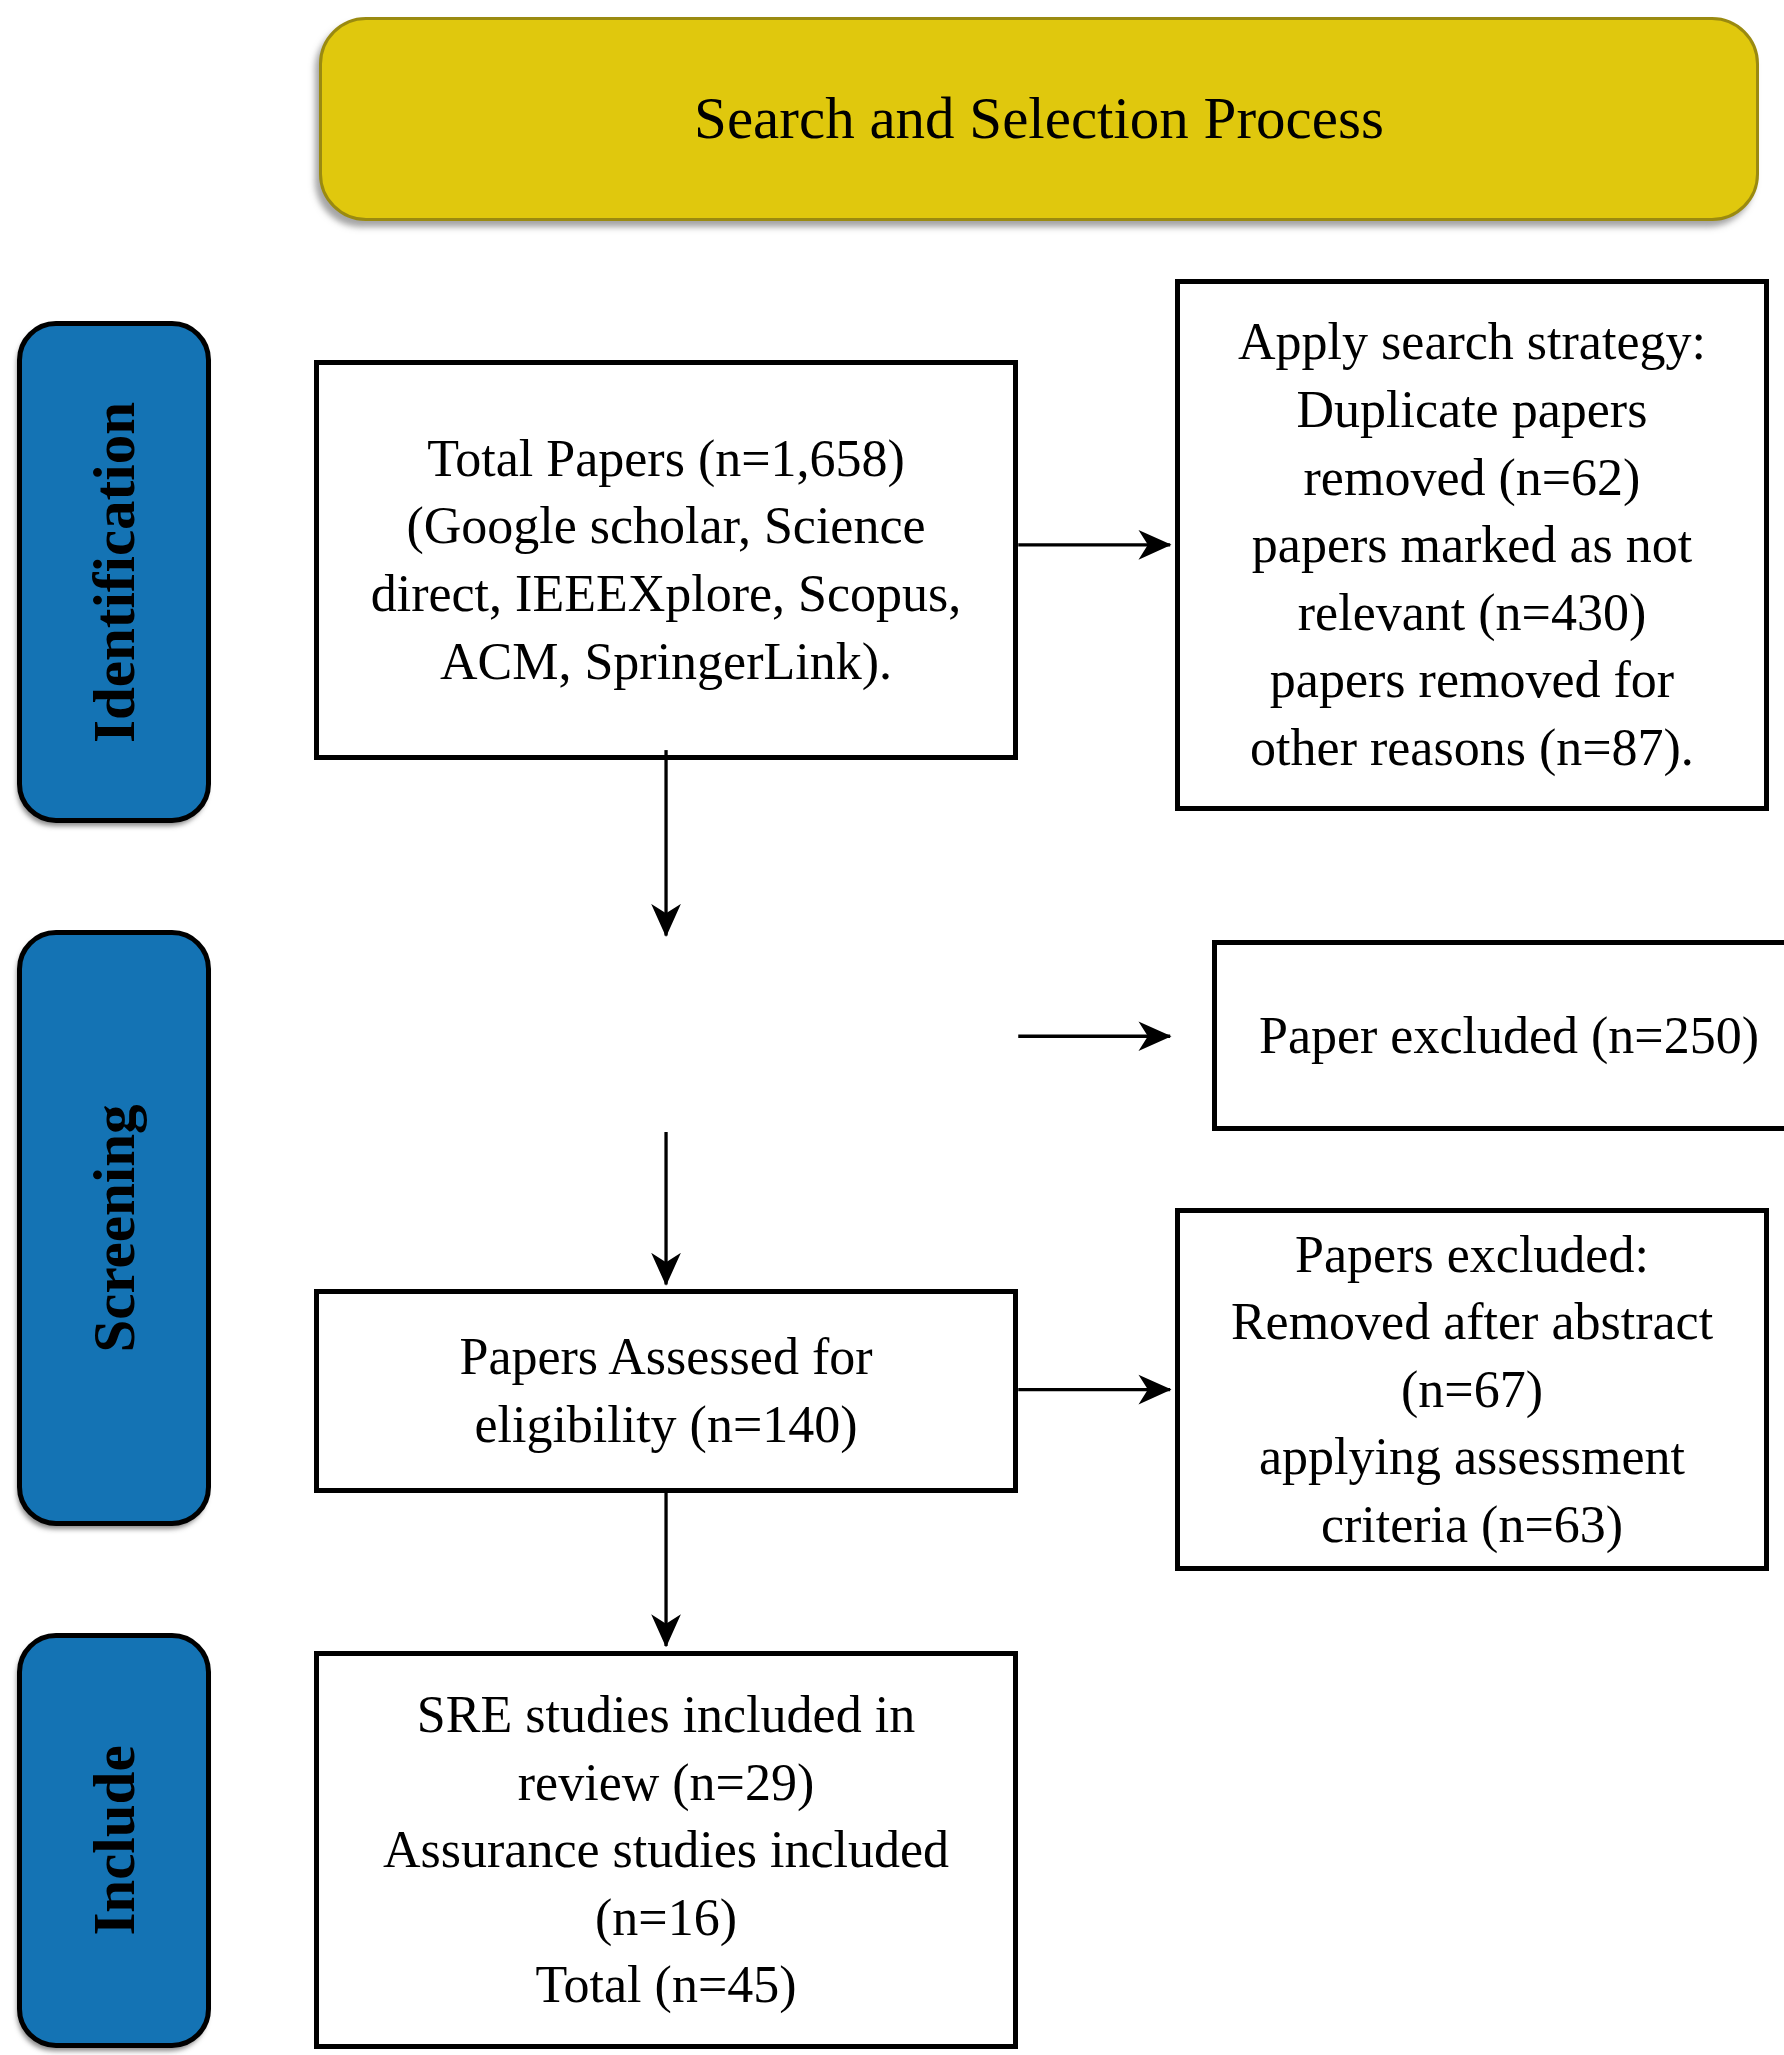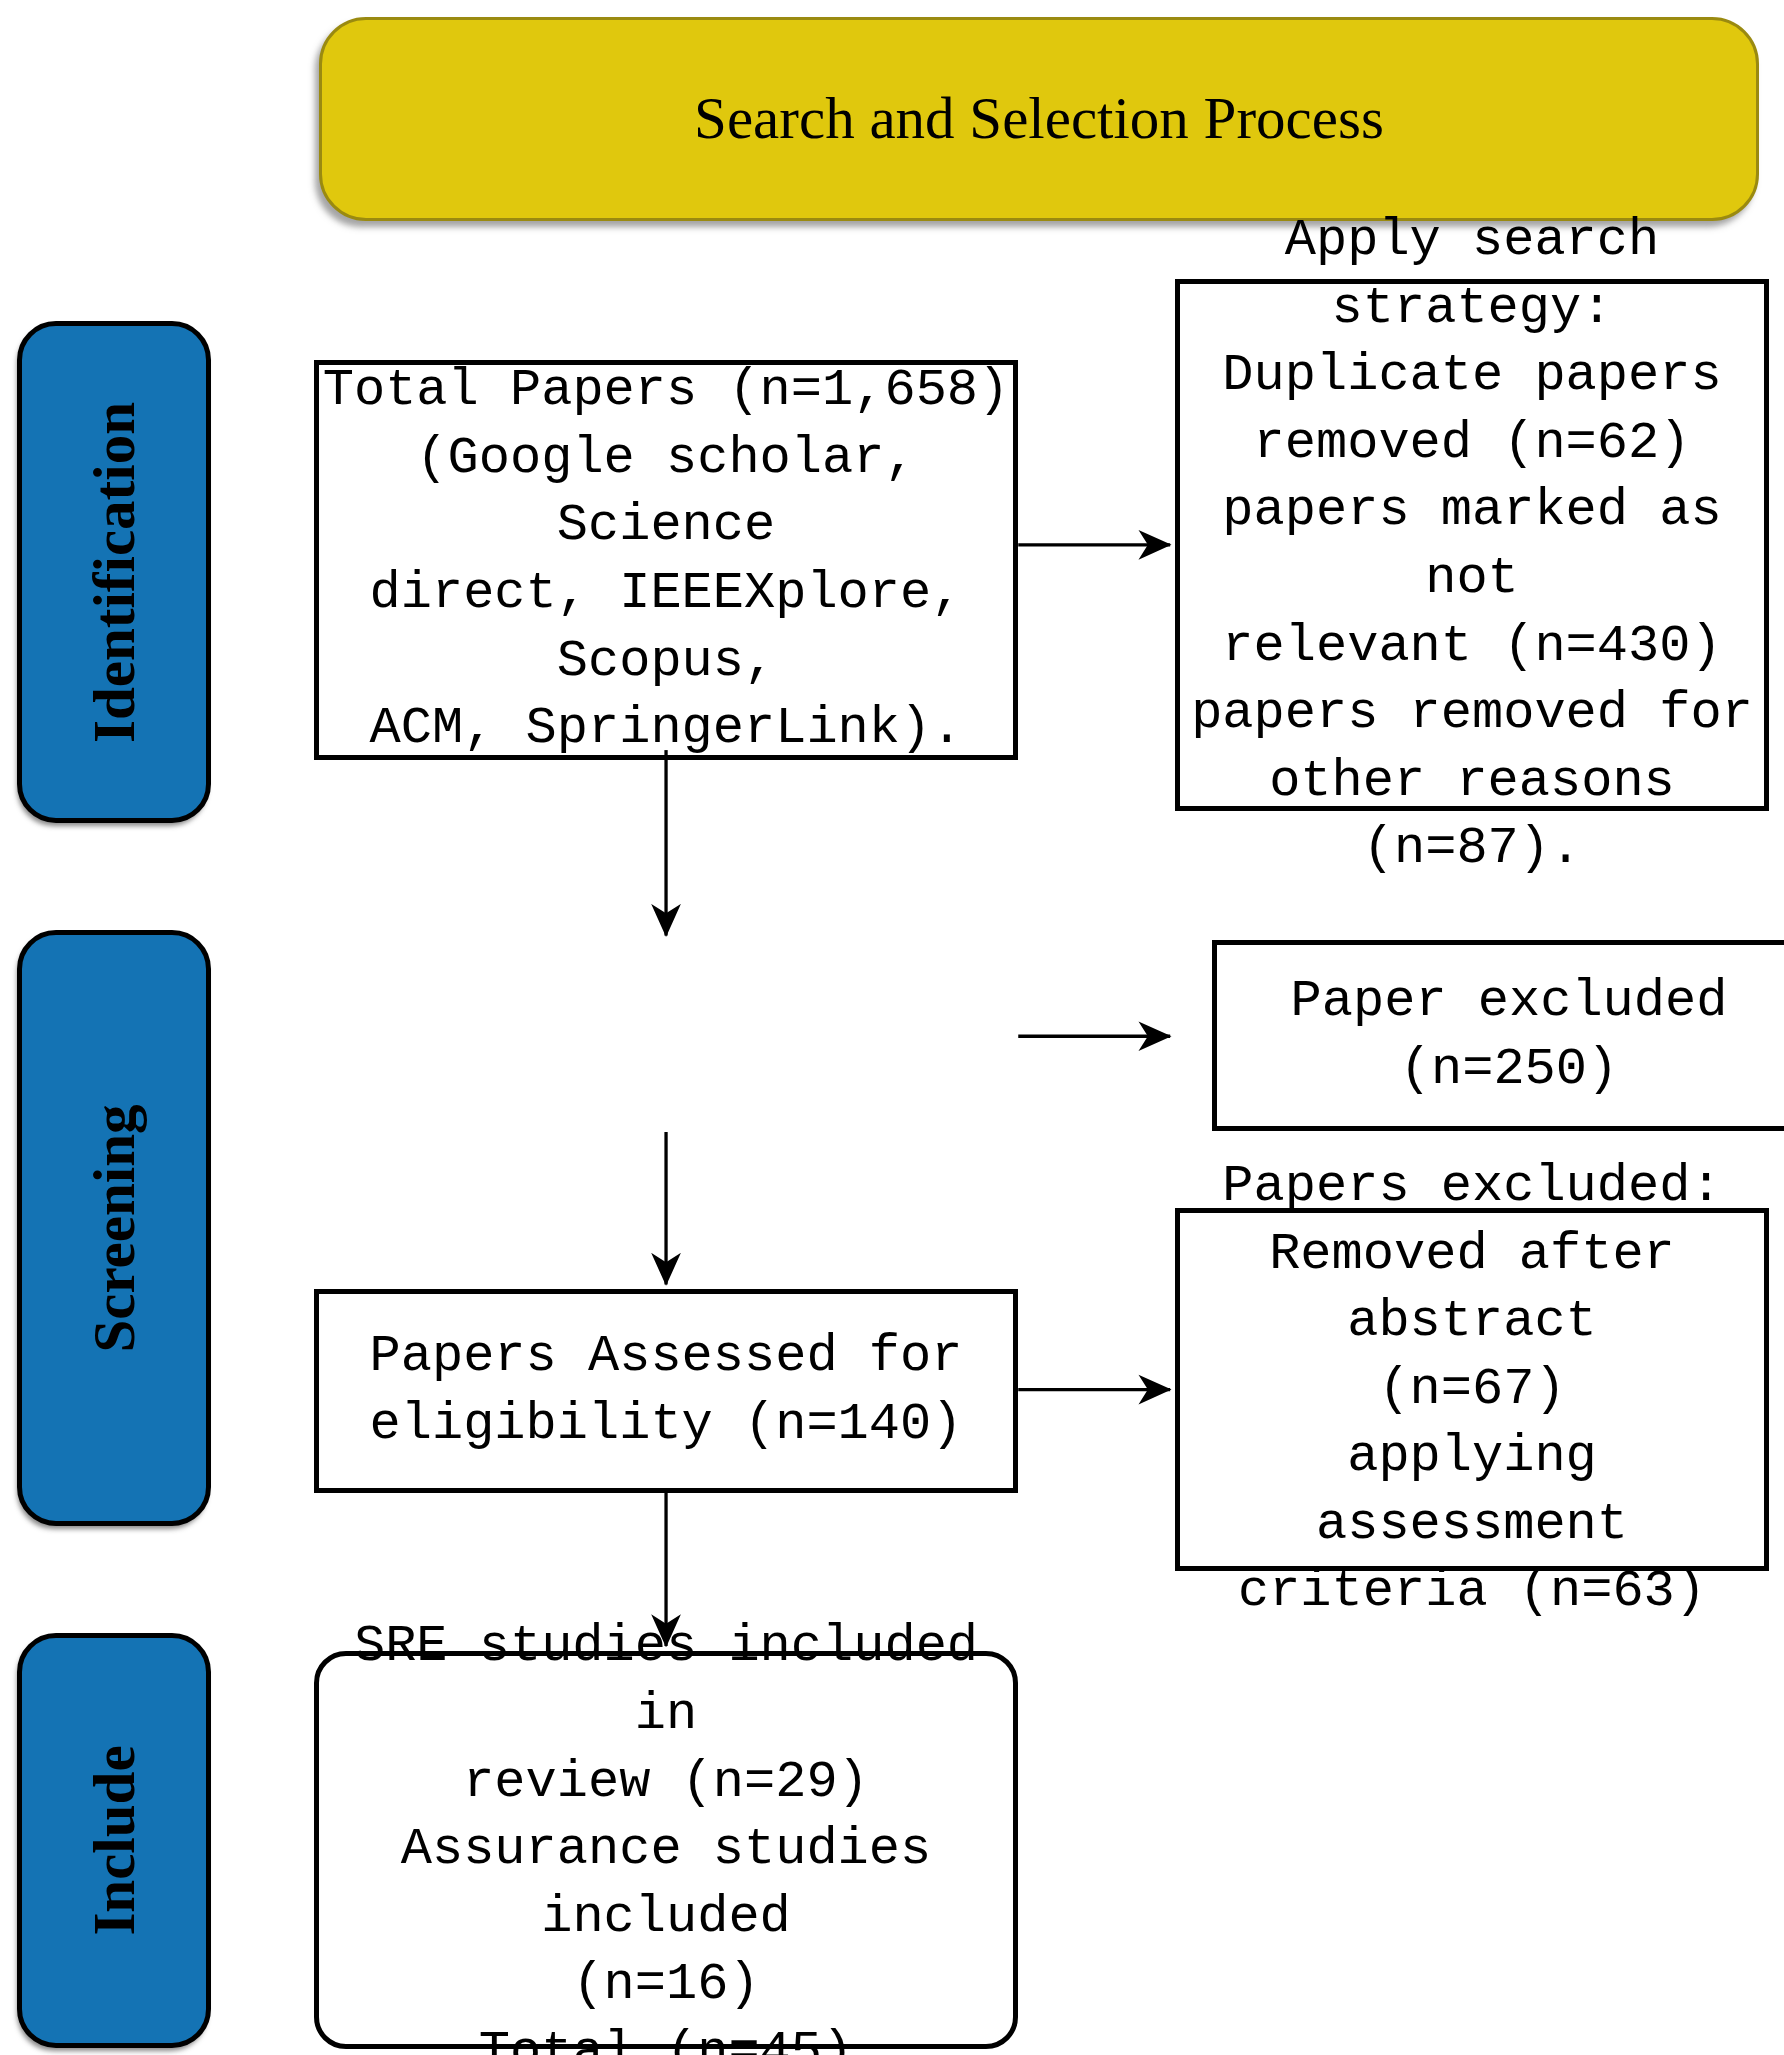--- a/index.html
+++ b/index.html
@@ -53,28 +53,27 @@
   
   .node {
     position: absolute;
     box-sizing: border-box;
     background: var(--box-bg, #fff);
     border: 5px solid var(--box-border, #000);
     display: flex; align-items: center; justify-content: center;
     text-align: center;
     font-size: 52px;
     line-height: 1.3;
-    font-family: Liberation Mono, monospace;
   }
   .node .ntext { white-space: pre-line; display: block; width: 100%; }
 
   #node-total-papers    { left: 314px;  top: 360px;  width: 704px; height: 400px; }
   #node-papers-screened { left: 314px;  top: 940px; width: 704px; height: 191px; }
   #node-papers-assessed { left: 314px;  top: 1289px; width: 704px; height: 204px; }
-  #node-sre-included    { left: 314px;  top: 1651px; width: 704px; height: 398px; border-radius: 32px; }
+  #node-sre-included    { left: 314px;  top: 1651px; width: 704px; height: 398px; }
 
   #node-apply-search    { left: 1175px; top: 279px;  width: 594px; height: 532px; }
   #node-paper-excluded  { left: 1175px; top: 940px; width: 594px; height: 191px; margin-left: 37px; }
   #node-papers-excluded { left: 1175px; top: 1208px; width: 594px; height: 363px; }
 
   
   #arrows {
     position: absolute; left: 0; top: 0;
     width: 1785px; height: 2056px;
     pointer-events: none;

